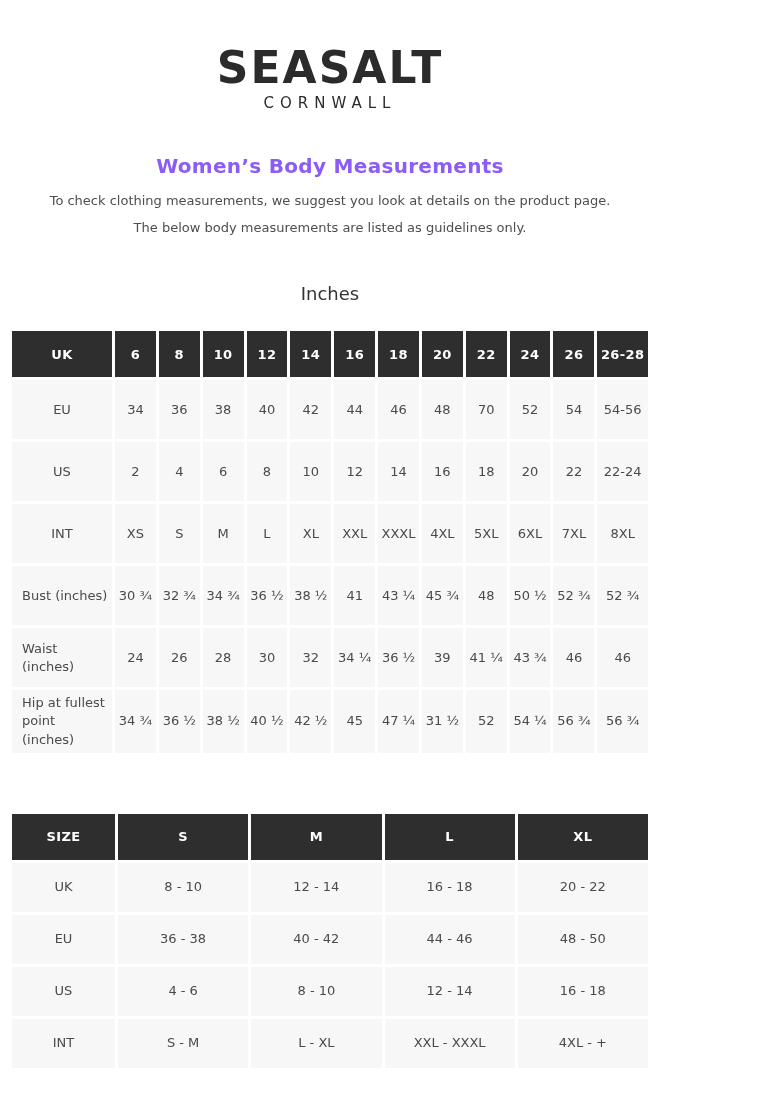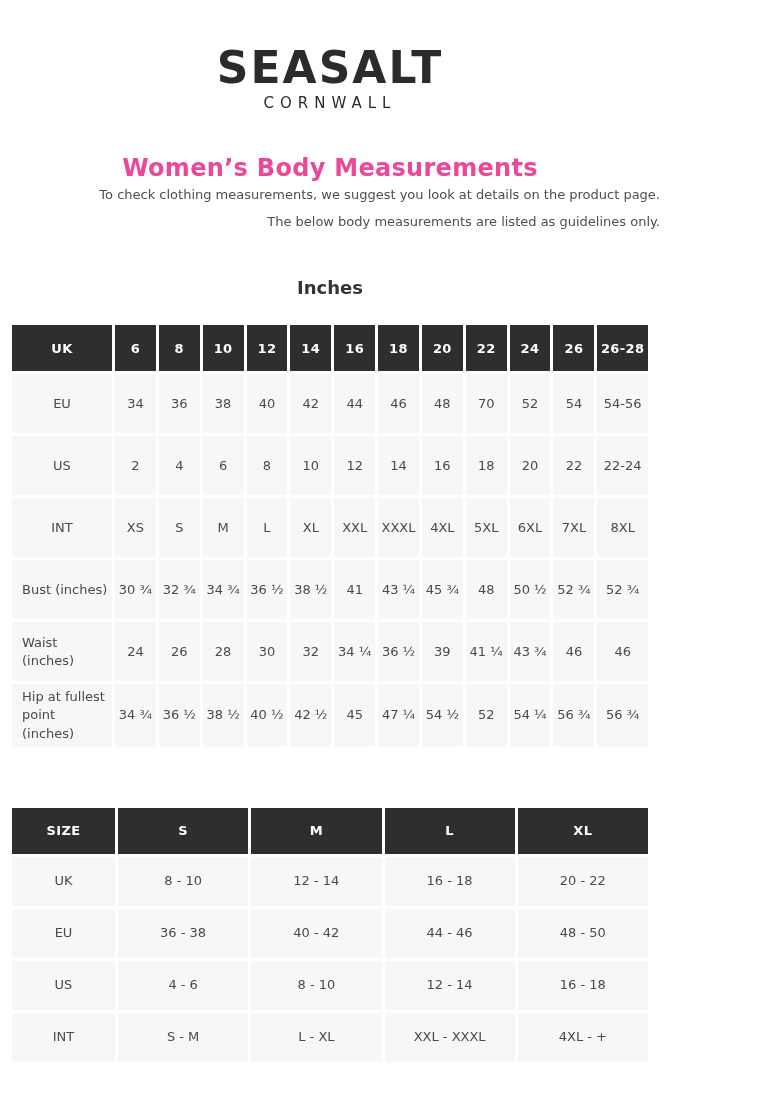--- a/index.html
+++ b/index.html
@@ -15,29 +15,29 @@
   .brand-primary {
     font-size: 44px; font-weight: bold; letter-spacing: 2px;
     color: #2b2b2b; line-height: 1.05;
   }
   .brand-secondary {
     font-size: 15px; font-weight: normal; letter-spacing: 6px;
     color: #2b2b2b; margin-top: 3px;
   }
 
   .title {
-    text-align: center; font-size: 24px; font-weight: bold;
-    color: #ec4899; margin: 42px 0 3px; letter-spacing: 0.3px;
+    text-align: center; font-size: 20px; font-weight: bold;
+    color: #8b5cf6; margin: 42px 0 13px; letter-spacing: 0.3px;
   }
   .sub {
-    text-align: right; font-size: 13px; color: #4e4e4e;
+    text-align: center; font-size: 13px; color: #4e4e4e;
     margin: 0 0 7px; line-height: 1.5;
   }
   .units {
-    text-align: center; font-size: 18px; font-weight: bold;
+    text-align: center; font-size: 18px; font-weight: normal;
     color: #333333; margin: 46px 0 27px;
   }
 
   .grid-table { display: grid; gap: 3px; margin: 0 12px; }
   .t1 {
     grid-template-columns: 100px repeat(11, 1fr) 1.24fr;
     grid-template-rows: 46px;
     grid-auto-rows: minmax(59px, auto);
   }
   .t2 {
@@ -163,21 +163,21 @@
       <div class="td">46</div>
       <div class="td">46</div>
       <div class="td">Hip at fullest point (inches)</div>
       <div class="td">34 ¾</div>
       <div class="td">36 ½</div>
       <div class="td">38 ½</div>
       <div class="td">40 ½</div>
       <div class="td">42 ½</div>
       <div class="td">45</div>
       <div class="td">47 ¼</div>
-      <div class="td">54 ½</div>
+      <div class="td">31 ½</div>
       <div class="td">52</div>
       <div class="td">54 ¼</div>
       <div class="td">56 ¾</div>
       <div class="td">56 ¾</div>
     </div>
 
   <div class="grid-table t2">
       <div class="th">SIZE</div>
       <div class="th">S</div>
       <div class="th">M</div>

